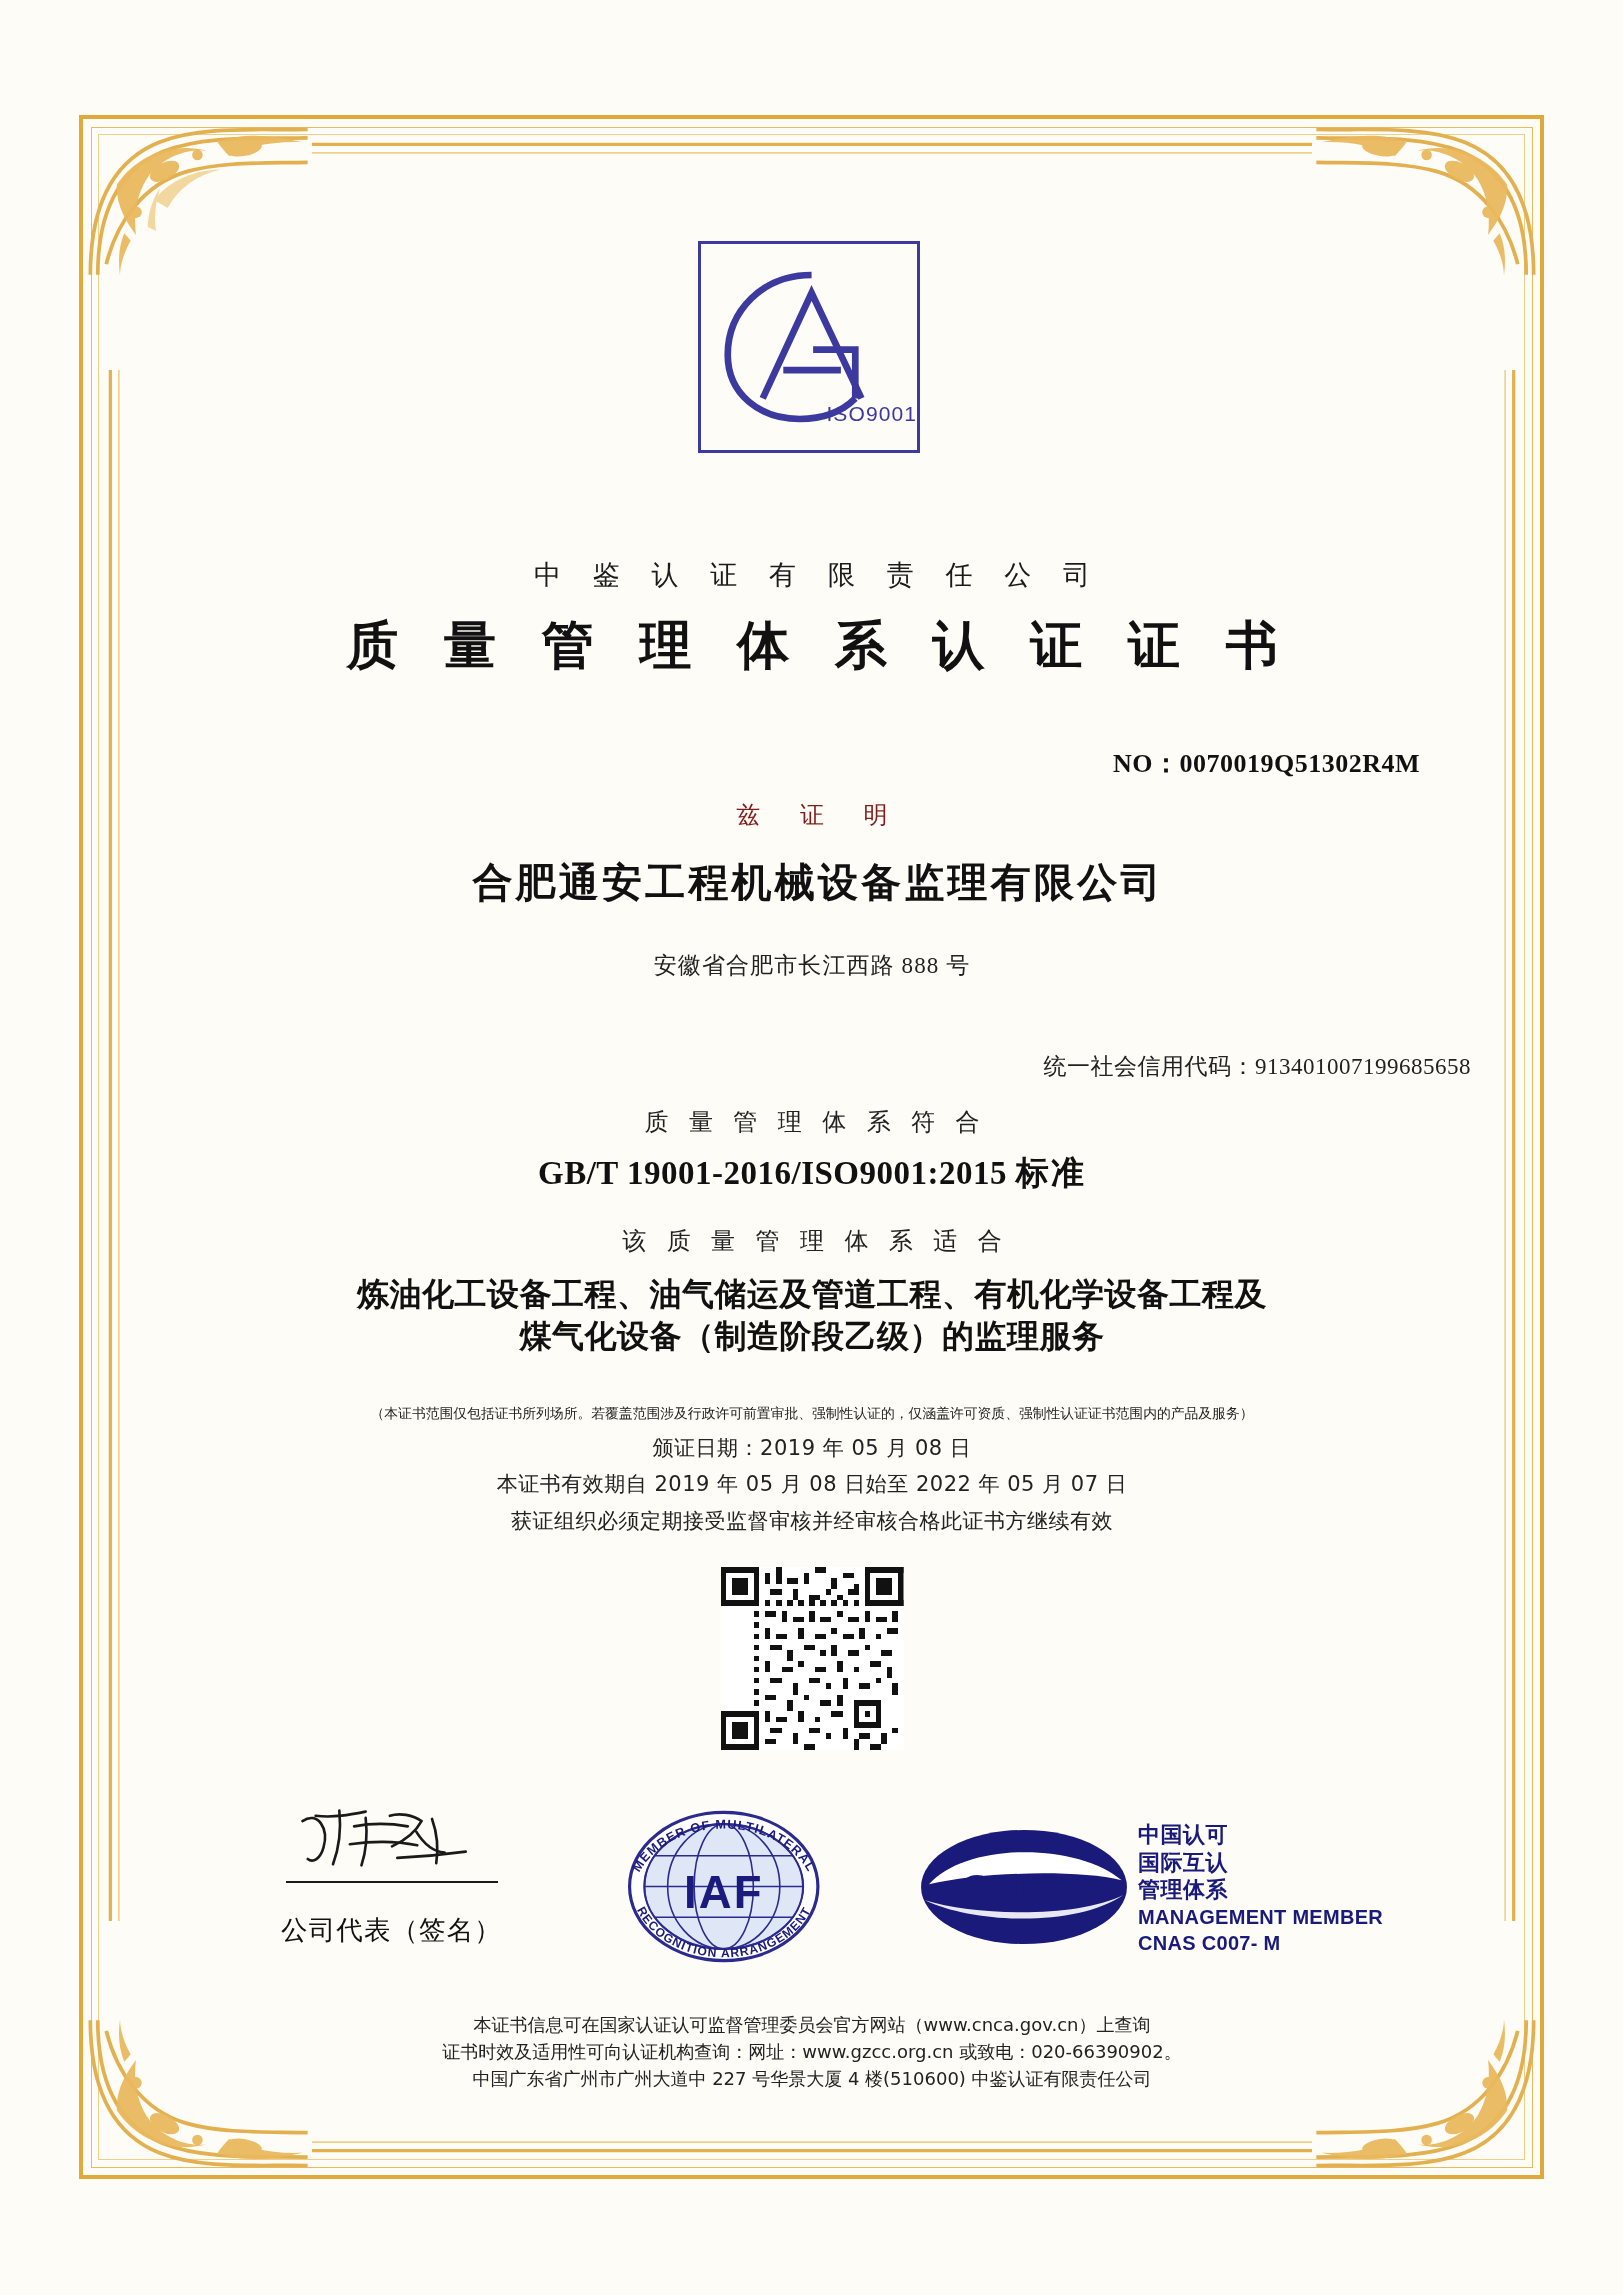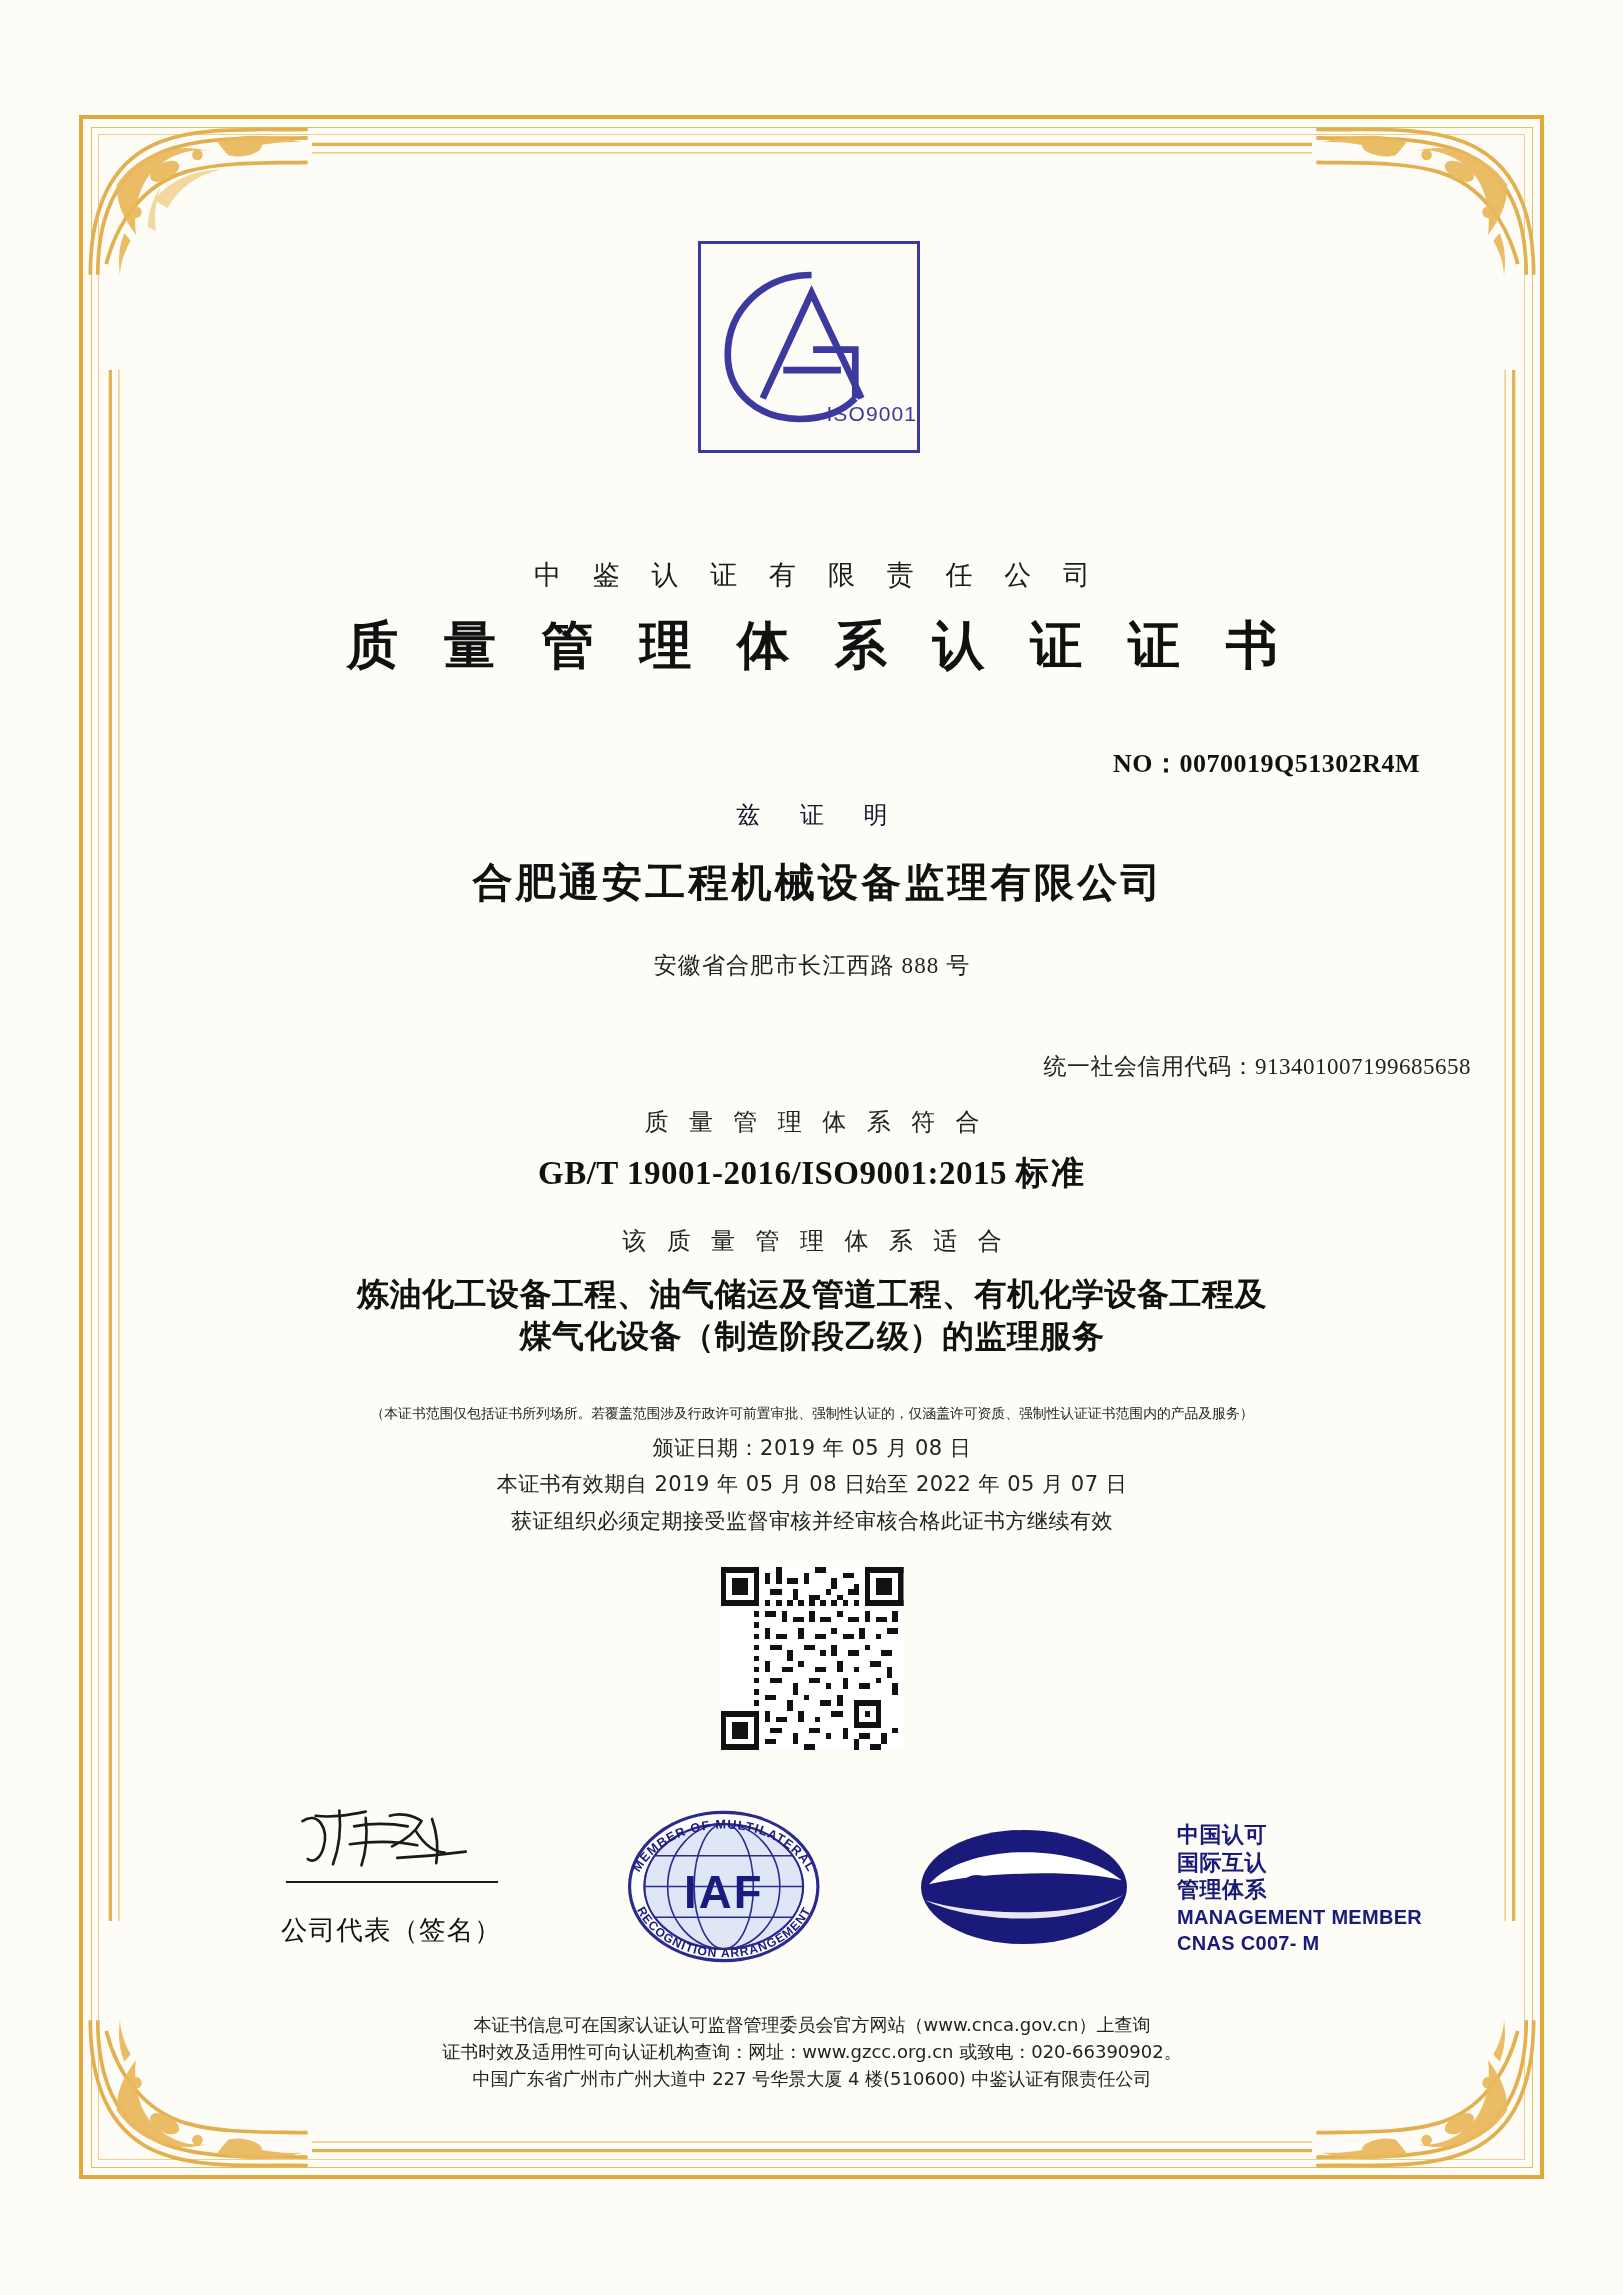--- a/index.html
+++ b/index.html
@@ -126,21 +126,21 @@
     color: #111;
     font-family: "Liberation Serif", serif;
     letter-spacing: 0.5px;
   }
   .hereby {
     position: absolute;
     left: 0; right: 0;
     top: 799px;
     font-size: 24px;
     letter-spacing: 16px;
-    color: #0f172a;
+    color: #7f1d1d;
     font-family: "DejaVu Sans", sans-serif;
     text-align: center;
     text-indent: 16px;
   }
   .company {
     position: absolute;
     left: 0; right: 0;
     top: 855px;
     font-size: 40px;
     font-weight: bold;
@@ -310,21 +310,20 @@
   }
   .cnas-logo svg { width: 100%; height: 100%; display: block; }
 
   .cnas-text {
     position: absolute;
     left: 1138px;
     top: 1821px;
     text-align: left;
     color: #1a1a7a;
     font-family: "DejaVu Sans", sans-serif;
-    margin-left: 39px;
   }
   .cnas-text .l1, .cnas-text .l2, .cnas-text .l3 {
     font-size: 22px;
     font-weight: bold;
     line-height: 1.25;
     letter-spacing: 0.5px;
   }
   .cnas-text .l4, .cnas-text .l5 {
     font-size: 20px;
     font-weight: bold;

